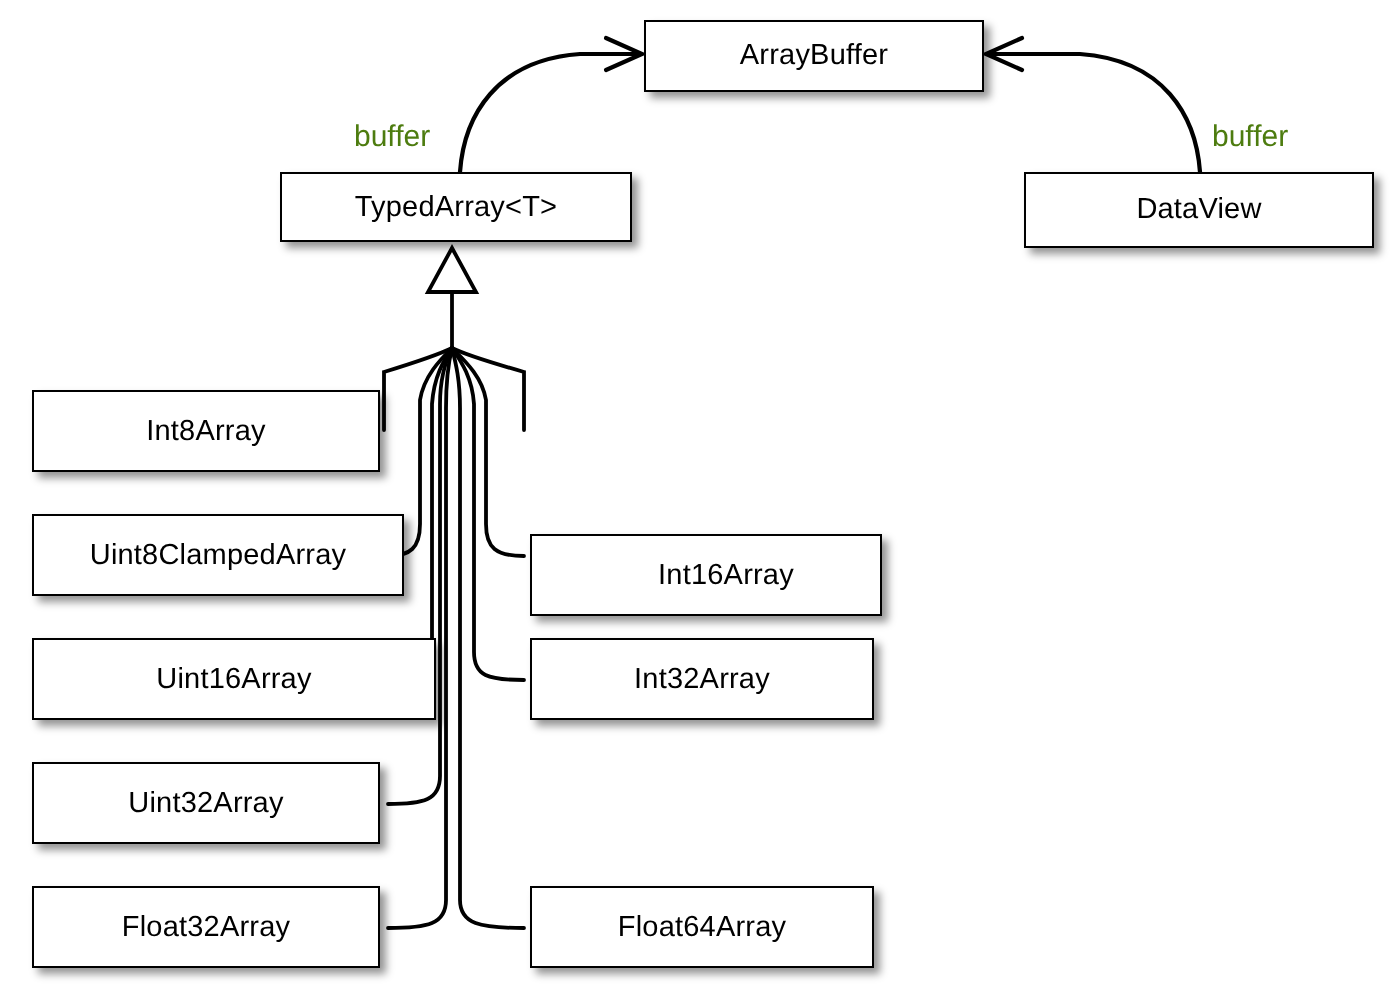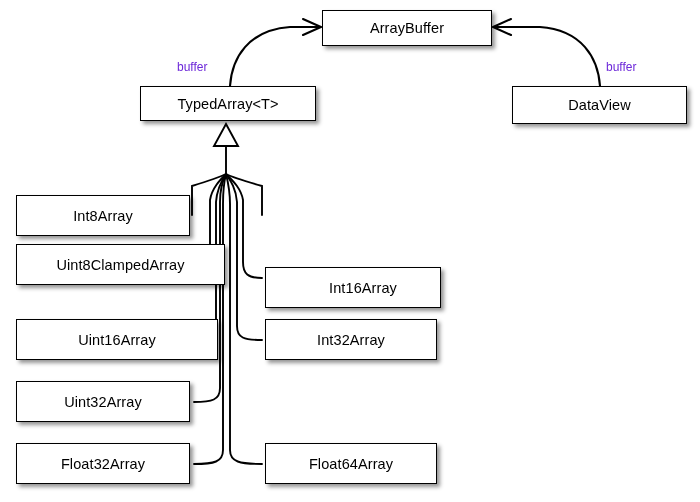--- a/index.html
+++ b/index.html
@@ -34,22 +34,22 @@
     justify-content: center;
     color: #000000;
     font-size: 14.5px;
     letter-spacing: 0.1px;
     white-space: nowrap;
     box-shadow: 3px 3px 4px rgba(0, 0, 0, 0.42);
     z-index: 2;
   }
   .edge-label {
     position: absolute;
-    font-size: 12px;
-    color: #6d28d9;
+    font-size: 15px;
+    color: #4d7c0f;
     white-space: nowrap;
     background: transparent;
     z-index: 3;
   }
 </style>
 </head>
 <body>
 
 <div id="diagram-root">
 
@@ -97,21 +97,21 @@
   </div>
 
   <div class="node" style="left:512px; top:86px; width:175px; height:38px;">
     <span>DataView</span>
   </div>
 
   <div class="node" style="left:16px; top:195px; width:174px; height:41px;">
     <span>Int8Array</span>
   </div>
 
-  <div class="node" style="left:16px; top:244px; width:209px; height:41px;">
+  <div class="node" style="left:16px; top:257px; width:186px; height:41px;">
     <span>Uint8ClampedArray</span>
   </div>
 
   <div class="node" style="left:16px; top:319px; width:202px; height:41px;">
     <span>Uint16Array</span>
   </div>
 
   <div class="node" style="left:16px; top:381px; width:174px; height:41px;">
     <span>Uint32Array</span>
   </div>

